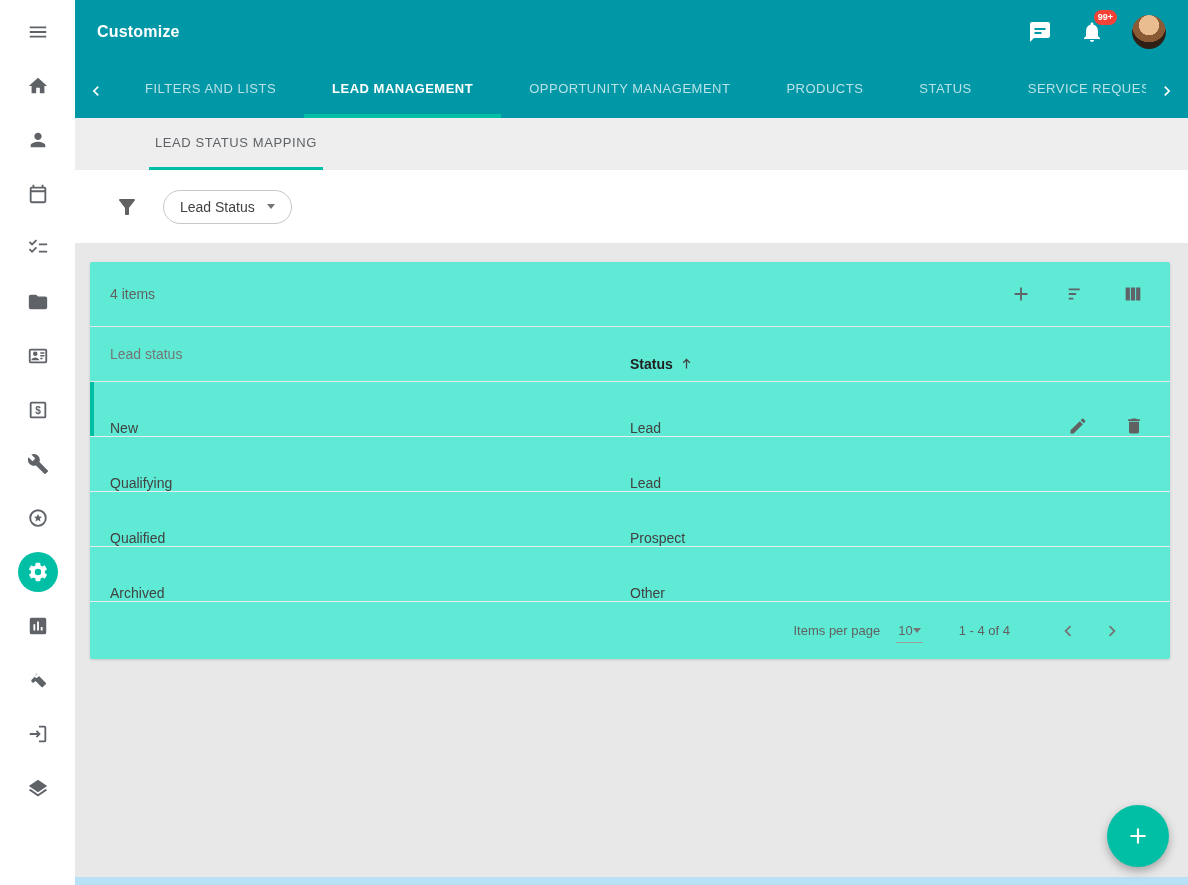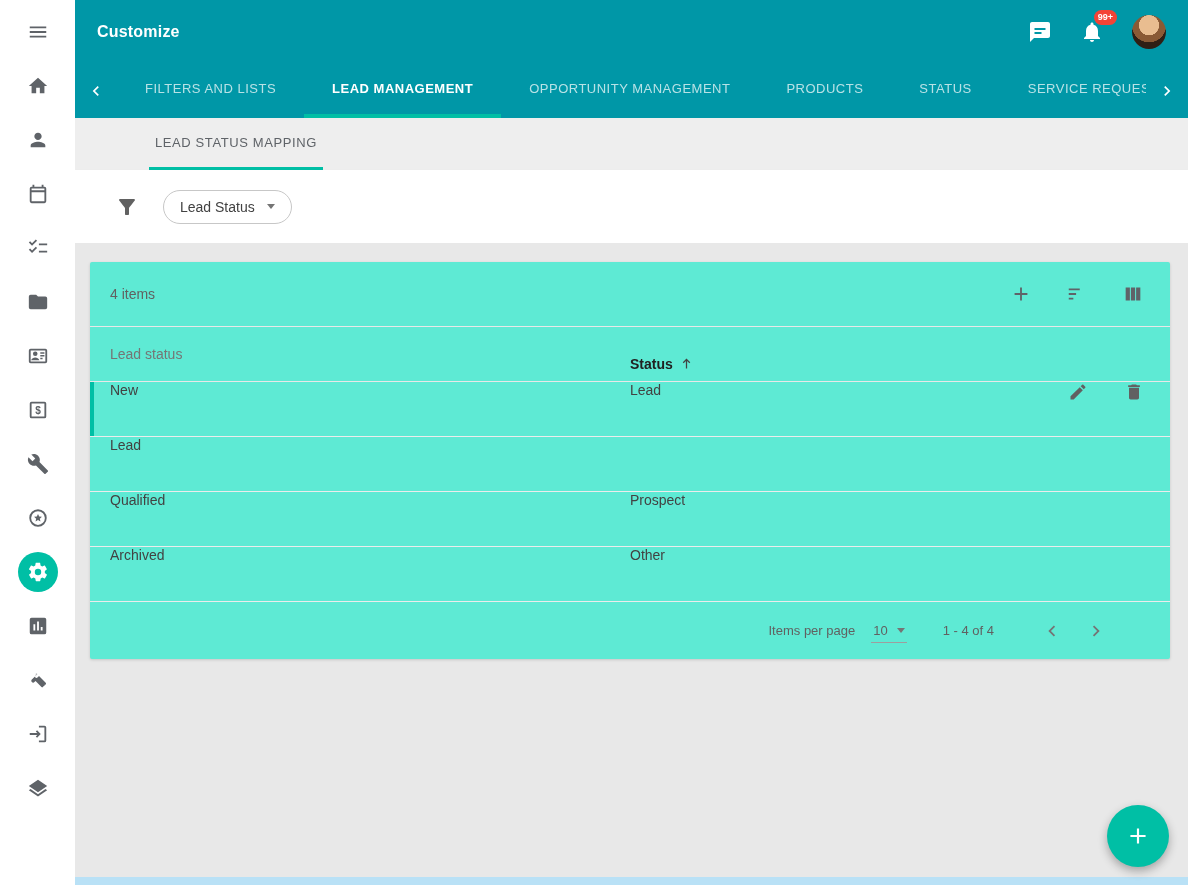--- a/index.html
+++ b/index.html
@@ -71,32 +71,32 @@
   .card-actions .icon{display:flex;cursor:pointer;}
   .card-actions svg{width:22px;height:22px;fill:#5f6368;}
   .thead{display:flex;align-items:center;height:56px;border-top:1px solid #e8e8e8;
     border-bottom:1px solid #e8e8e8;padding:0 26px 0 20px;font-size:14px;}
   .col1{flex:0 0 520px;width:520px;}
   .col2{flex:1;}
   .thead .col1{color:#757575;cursor:pointer;}
   .thead .col2{color:#212121;font-weight:bold;display:flex;align-items:center;gap:6px;cursor:pointer;margin-top:19px;}
   .sort-arrow{display:flex;}
   .sort-arrow svg{width:15px;height:15px;fill:#424242;}
-  .trow{display:flex;align-items:flex-start;height:55px;border-bottom:1px solid #ececec;
+  .trow{display:flex;align-items:flex-end;height:55px;border-bottom:1px solid #ececec;
     padding:0 26px 0 20px;position:relative;font-size:14px;color:#424242;cursor:pointer;}
   .trow:last-of-type{border-bottom:none;}
   .trow.selected::before{content:"";position:absolute;left:0;top:0;bottom:0;width:4px;
     background:var(--accent);}
   .row-actions{margin-left:auto;display:flex;gap:36px;}
   .row-actions .icon{display:flex;cursor:pointer;}
   .row-actions svg{width:20px;height:20px;fill:#616161;}
   .pager{display:flex;align-items:center;justify-content:flex-end;height:57px;
-    padding-right:52px;font-size:13px;color:#616161;}
+    padding-right:36px;font-size:13px;color:#616161;}
   .pager .lbl{margin-right:16px;}
-  .page-size{display:inline-flex;align-items:center;gap:9px;border:none;background:none;
+  .page-size{display:inline-flex;align-items:center;border:none;background:none;
     border-bottom:1px solid #9e9e9e;font-size:13px;color:#616161;padding:4px 2px;
     cursor:pointer;font-family:inherit;margin-right:36px;}
   .range{margin-right:36px;}
   .pager-btn{background:none;border:none;cursor:pointer;padding:0;width:44px;display:flex;
     justify-content:center;}
   .pager-btn svg{width:22px;height:22px;fill:#757575;}
   .fab{position:absolute;right:19px;bottom:10px;width:62px;height:62px;border-radius:50%;
     background:var(--accent);border:none;display:flex;align-items:center;justify-content:center;
     cursor:pointer;box-shadow:0 4px 10px rgba(0,0,0,.3);}
   .fab svg{width:26px;height:26px;fill:#fff;}
@@ -291,20 +291,21 @@
           </span>
           <span class="icon">
             <svg viewBox="0 0 24 24">
                 <path d="M6 19c0 1.1.9 2 2 2h8c1.1 0 2-.9 2-2V7H6v12zM19 4h-3.5l-1-1h-5l-1 1H5v2h14V4z"></path>
               </svg>
           </span>
         </span>
       </div>
 
       <div class="trow">
+        <span class="col1">Qualifying</span>
         <span class="col2">Lead</span>
       </div>
 
       <div class="trow">
         <span class="col1">Qualified</span>
         <span class="col2">Prospect</span>
       </div>
 
       <div class="trow">
         <span class="col1">Archived</span>

